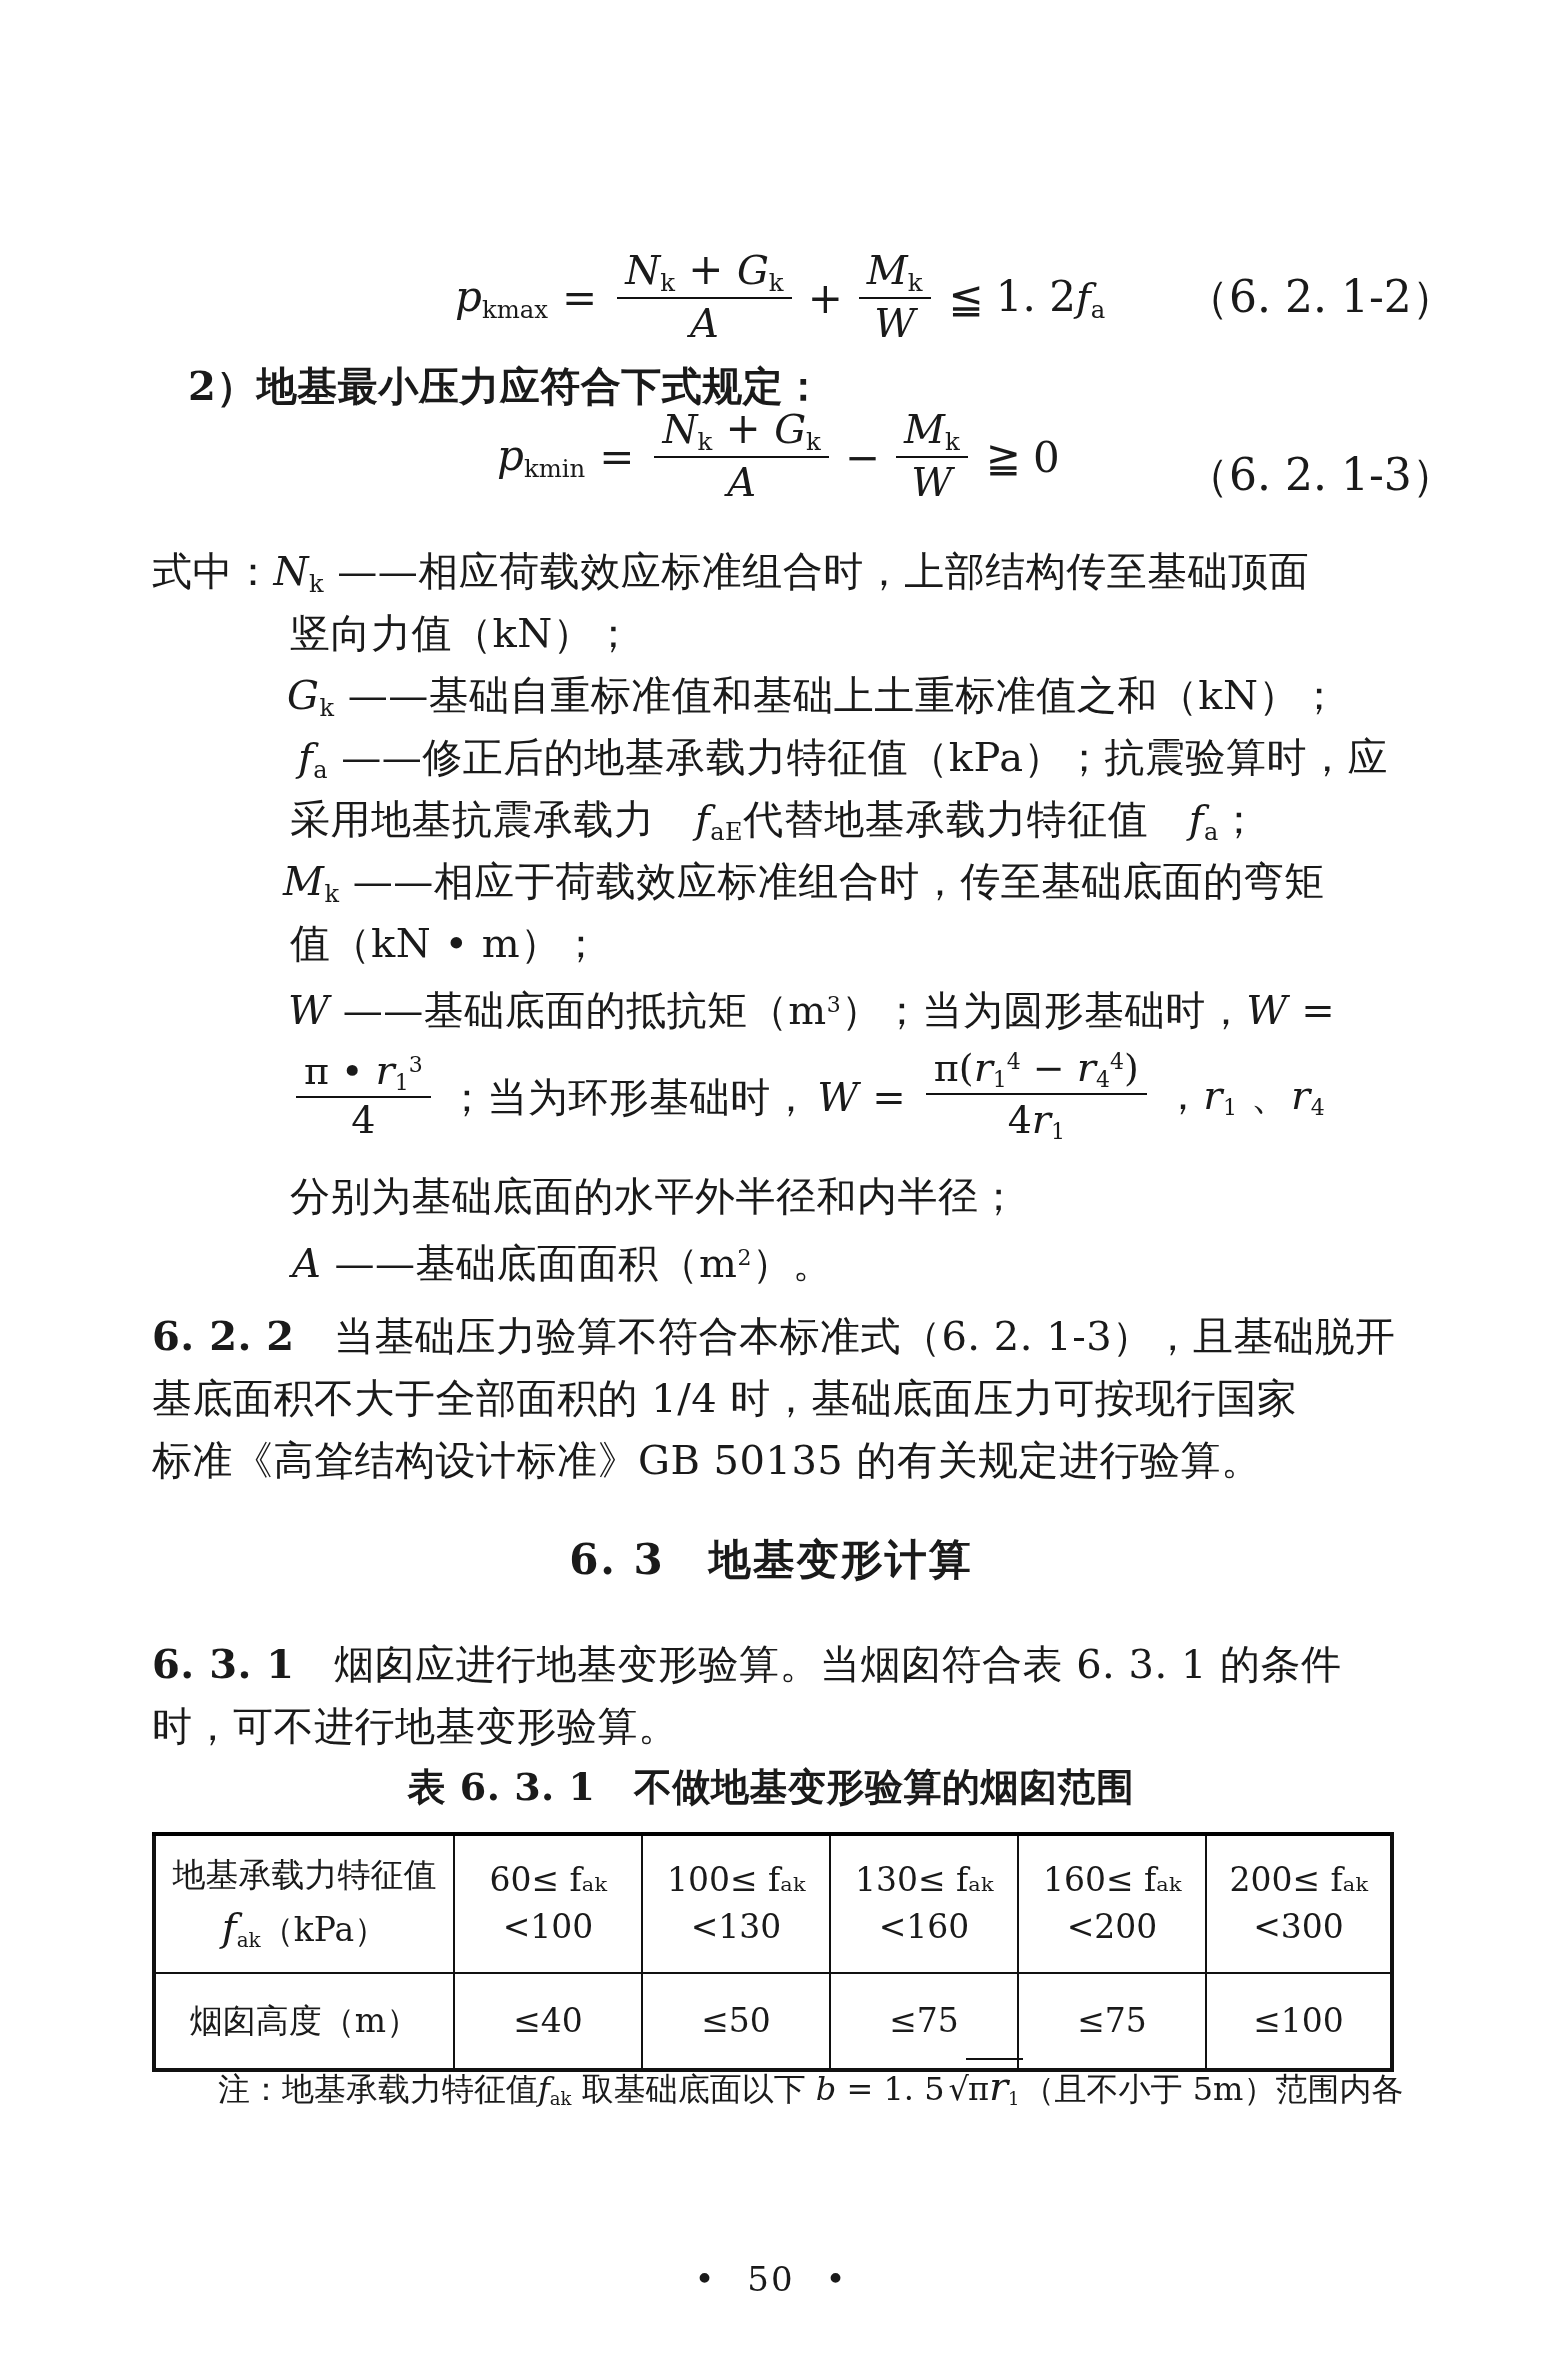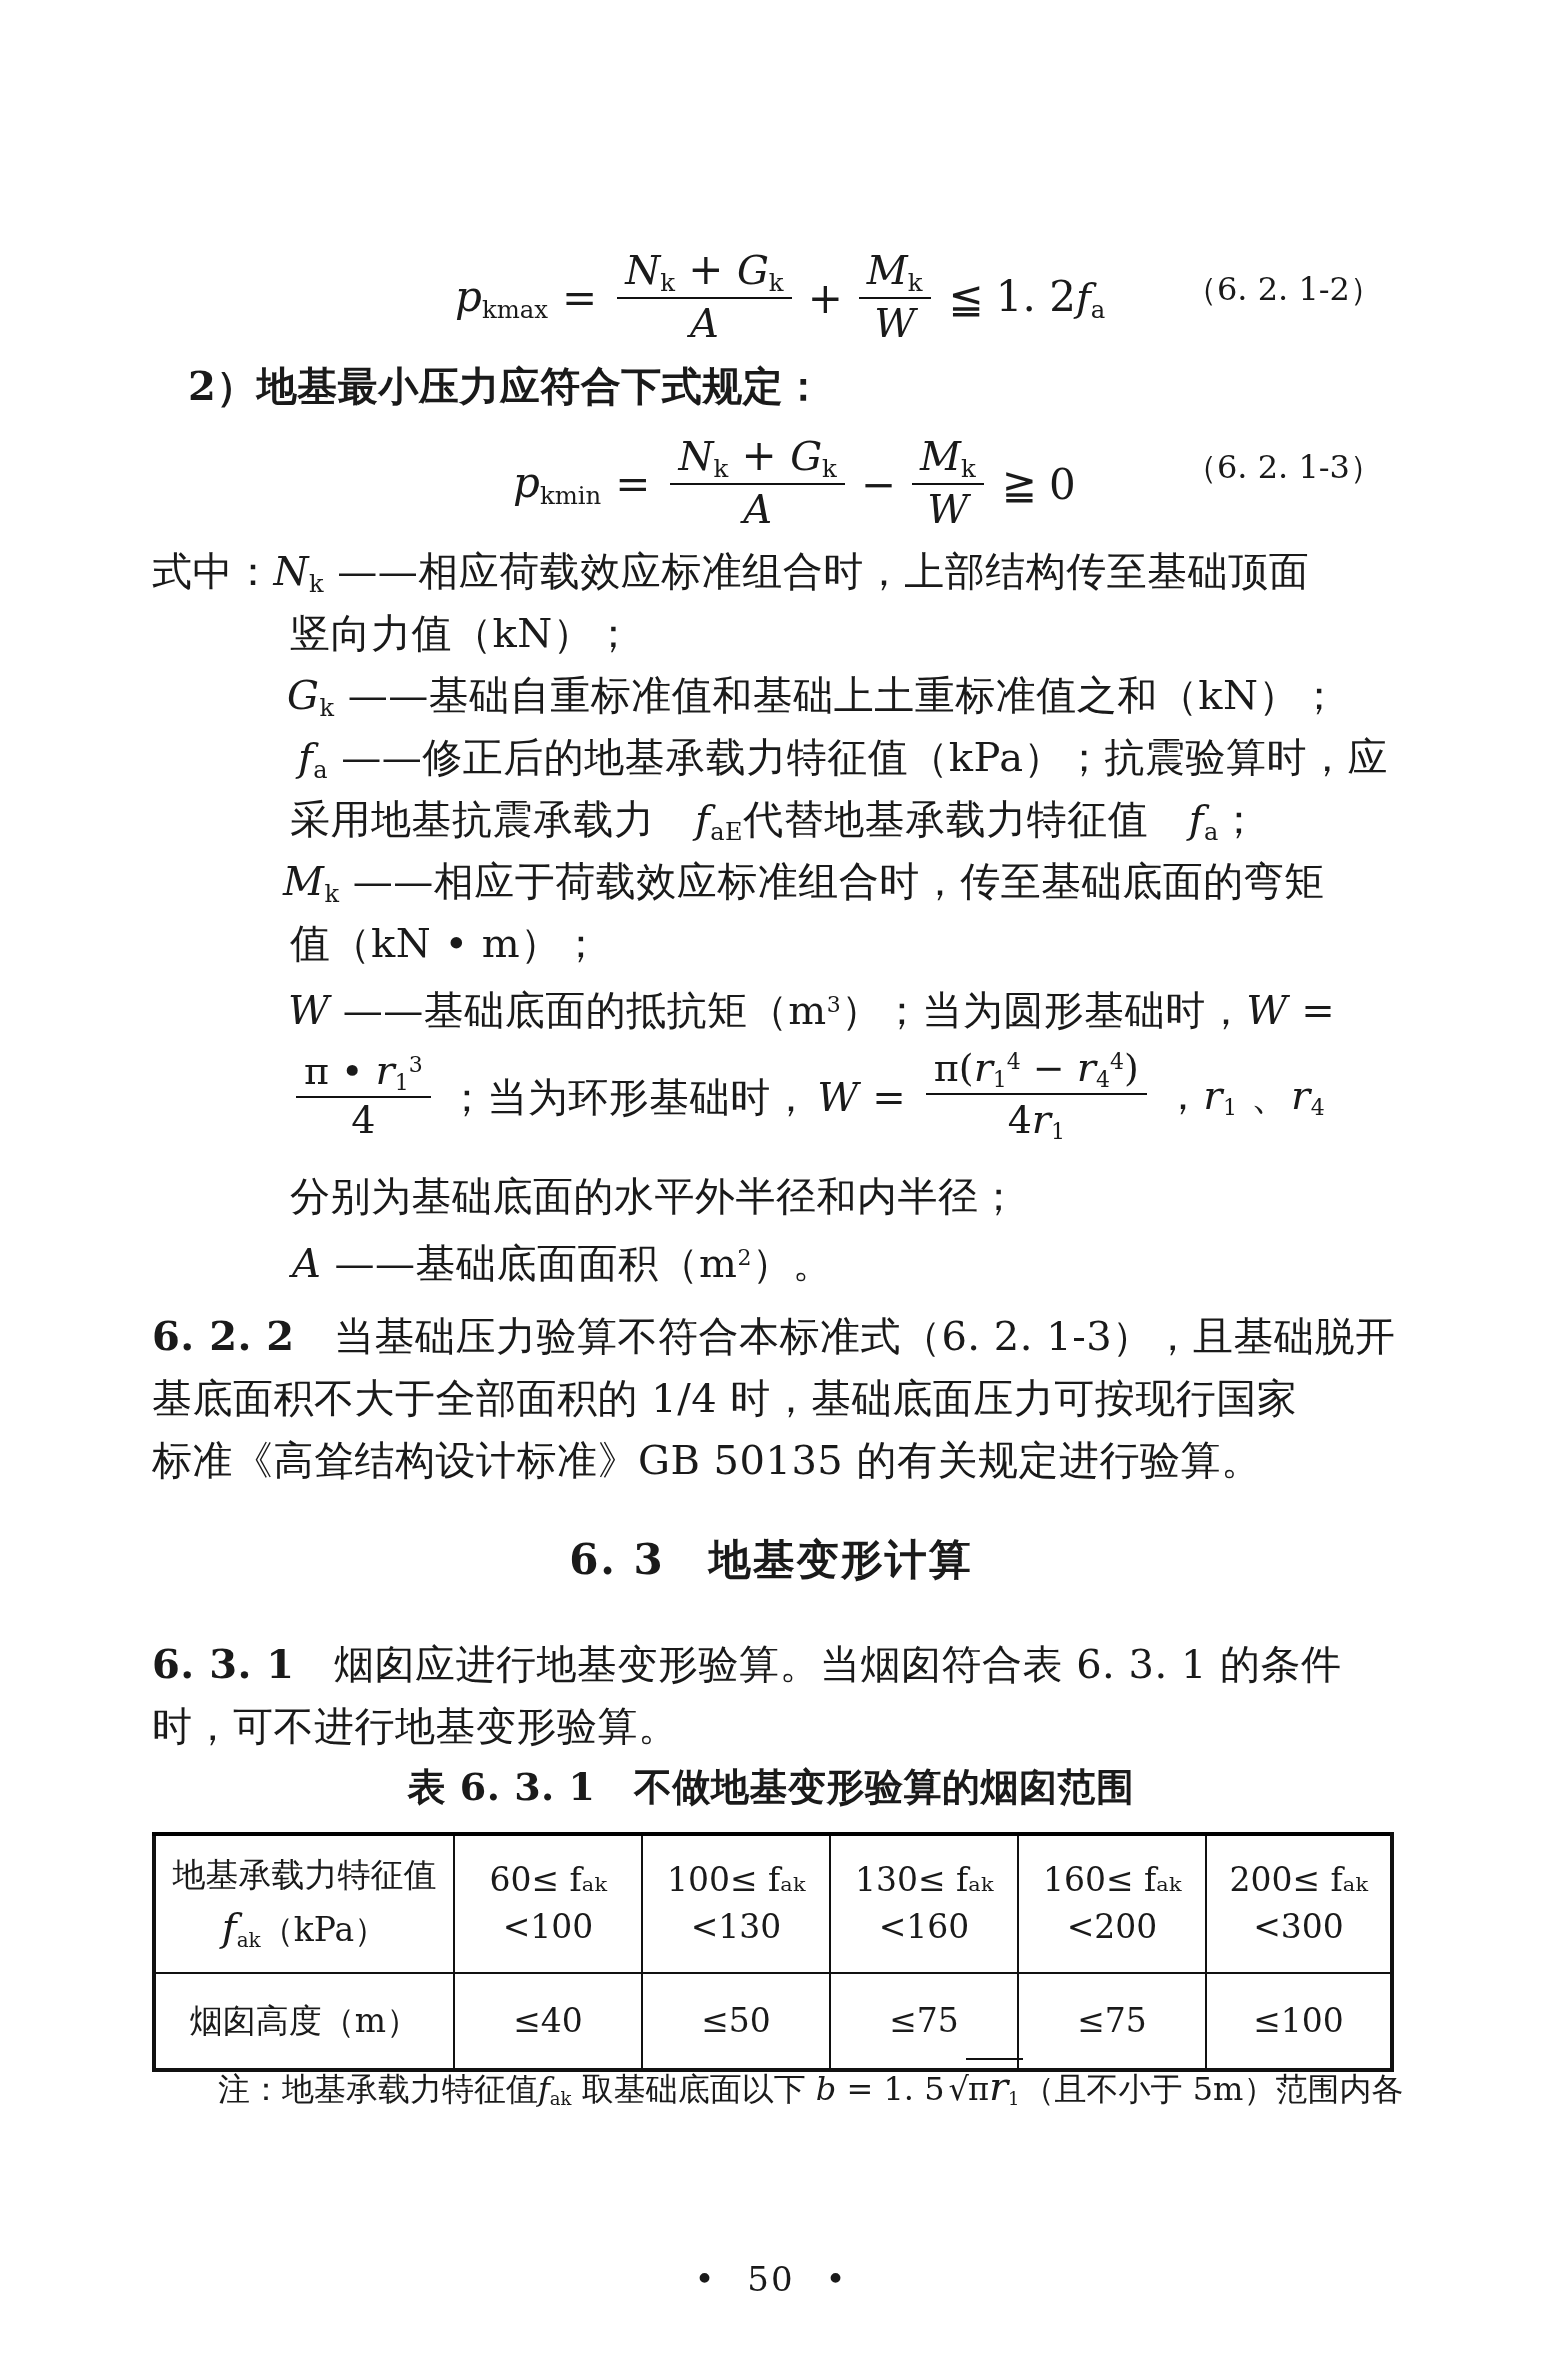--- a/index.html
+++ b/index.html
@@ -83,21 +83,21 @@
   .eq-row {
     position: absolute;
     display: flex;
     align-items: center;
     white-space: nowrap;
   }
   .eq-main {
     font-size: 42px;
   }
   .eq-num {
-    font-size: 32px;
+    font-size: 44px;
     font-family: "DejaVu Serif", "Liberation Serif", serif;
   }
   
   .sec-num {
     font-weight: bold;
     font-size: 40px;
     font-family: "DejaVu Serif", "Liberation Serif", serif;
   }
   .center-title {
     position: absolute;
@@ -183,21 +183,21 @@
       <span class="num"><span class="mi">M</span><sub class="s">k</sub></span>
       <span class="den mi">W</span>
     </span>
     <span class="eq-main mup" style="margin:0 12px;">≦</span>
     <span class="eq-main"><span class="mup">1. 2</span><span class="mi">f</span><sub class="s">a</sub></span>
   </div>
   <div class="eq-num" style="position:absolute; left:1185px; top:268px;">（6. 2. 1-2）</div>
 
   <div class="bodyline cn" style="position:absolute; left:188px; top:355px; font-weight:bold;">2）地基最小压力应符合下式规定：</div>
 
-  <div class="eq-row" style="left:497px; top:436px;margin-left:16px;">
+  <div class="eq-row" style="left:497px; top:409px;">
     <span class="eq-main mi">p<sub class="s">kmin</sub></span>
     <span class="eq-main mup" style="margin:0 14px;">=</span>
     <span class="frac eq-main">
       <span class="num"><span class="mi">N</span><sub class="s">k</sub> <span class="mup">+</span> <span class="mi">G</span><sub class="s">k</sub></span>
       <span class="den mi">A</span>
     </span>
     <span class="eq-main mup" style="margin:0 10px;">−</span>
     <span class="frac eq-main">
       <span class="num"><span class="mi">M</span><sub class="s">k</sub></span>
       <span class="den mi">W</span>

